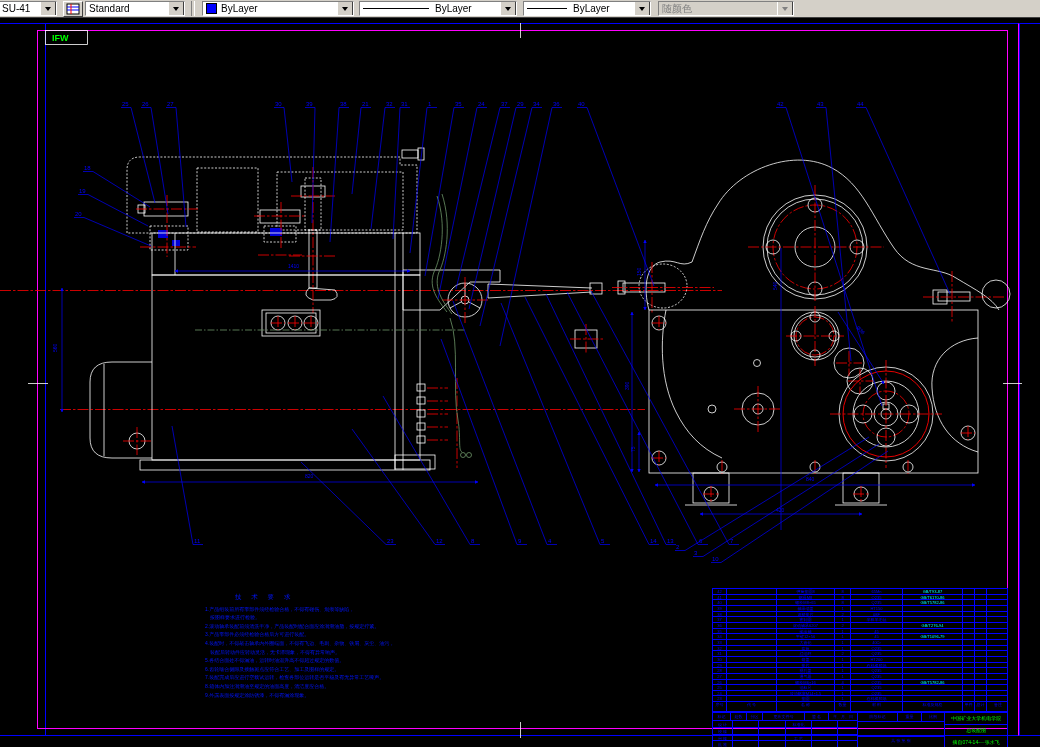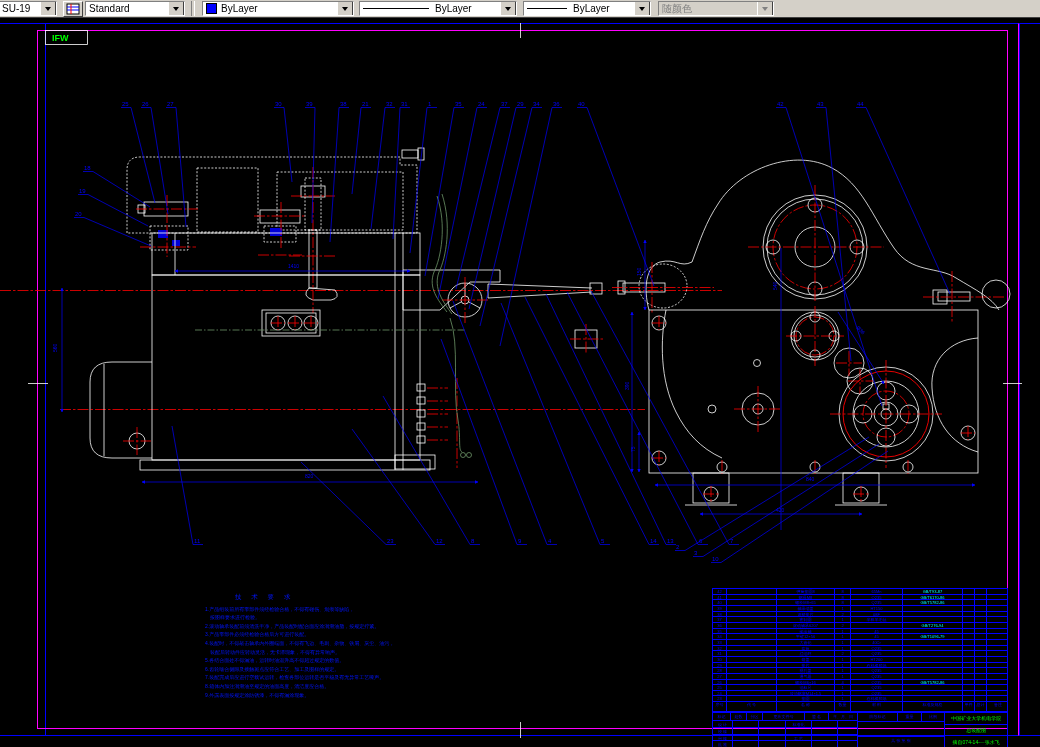--- a/index.html
+++ b/index.html
@@ -62,21 +62,21 @@
   .tbcell:last-child{border-right:none;}
   .gcell{color:#00ff00;font-size:5px;display:flex;align-items:center;justify-content:center;
     border-bottom:1px solid #0000ff;flex:1 1 auto;white-space:nowrap;overflow:visible;}
   .gcell:last-child{border-bottom:none;}
 </style>
 </head>
 <body>
 
 <div class="toolbar">
   <div class="combo" style="width:59px;margin-left:-2px;">
-    <span>SU-19</span>
+    <span>SU-41</span>
     <span class="carrow"></span>
   </div>
   <div class="tbtn" style="margin-left:6px;">
     <svg width="14" height="12">
       <rect x="1" y="1" width="12" height="10" fill="#fff" stroke="#000" stroke-width="1"></rect>
       <line x1="1" y1="4" x2="13" y2="4" stroke="#0000ff" stroke-width="1"></line>
       <line x1="1" y1="7" x2="13" y2="7" stroke="#0000ff" stroke-width="1"></line>
       <line x1="5" y1="1" x2="5" y2="11" stroke="#ff0000" stroke-width="1"></line>
     </svg>
   </div>
@@ -93,21 +93,21 @@
   <div class="combo" style="width:158px;margin-left:5px;">
     <span class="ltline"></span>
     <span>ByLayer</span>
     <span class="carrow"></span>
   </div>
   <div class="combo" style="width:128px;margin-left:6px;">
     <span class="ltline short"></span>
     <span>ByLayer</span>
     <span class="carrow"></span>
   </div>
-  <div class="combo disabled" style="width:116px;margin-left:7px;justify-content:space-between;">
+  <div class="combo disabled" style="width:136px;margin-left:7px;justify-content:space-between;">
     <span>随颜色</span>
     <span class="carrow"></span>
   </div>
 </div>
 
 <div class="canvas">
 <svg width="1040" height="729" viewBox="0 18 1040 729">
   <defs>
     <pattern id="hatch" width="3.2" height="3.2" patternUnits="userSpaceOnUse" patternTransform="rotate(45)">
       <rect width="3.2" height="3.2" fill="#000018"></rect>

